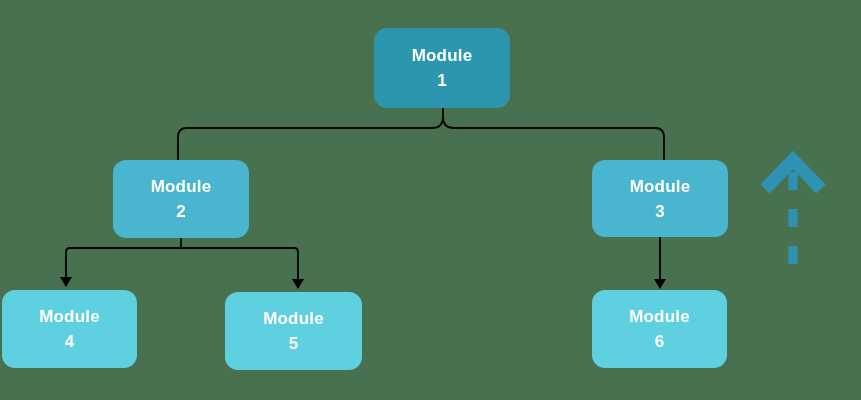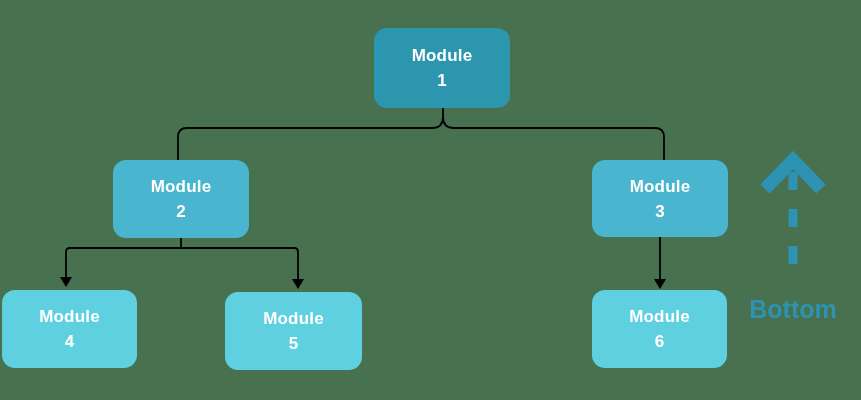--- a/index.html
+++ b/index.html
@@ -110,16 +110,15 @@
     <span>Module</span>
     <span>5</span>
   </div>
 
   <div class="node l3" id="node-6">
     <span>Module</span>
     <span>6</span>
   </div>
 
   <div class="direction-label">
-    <div>Bottom</div>
   </div>
 
 </div>
 
 </body></html>

